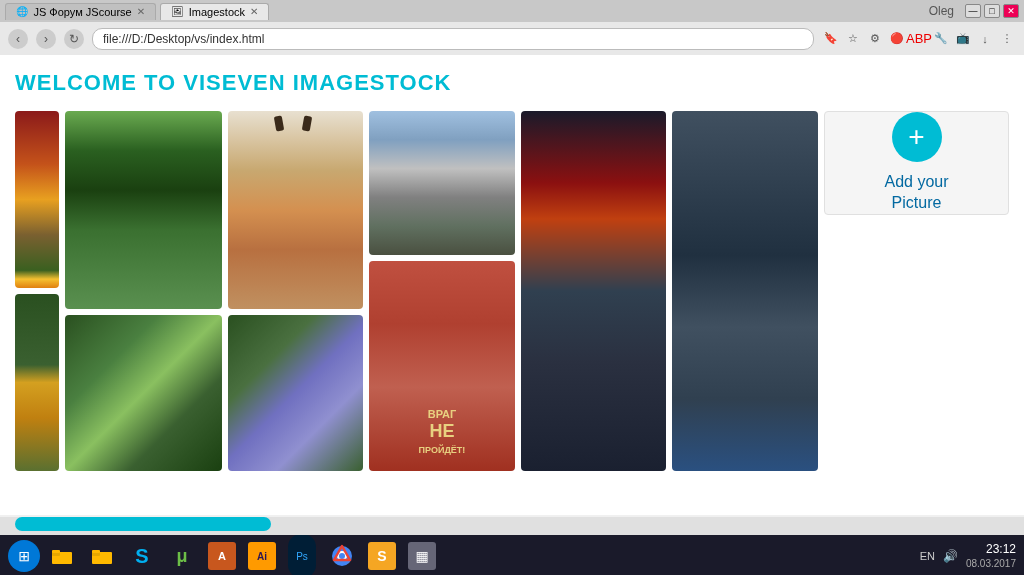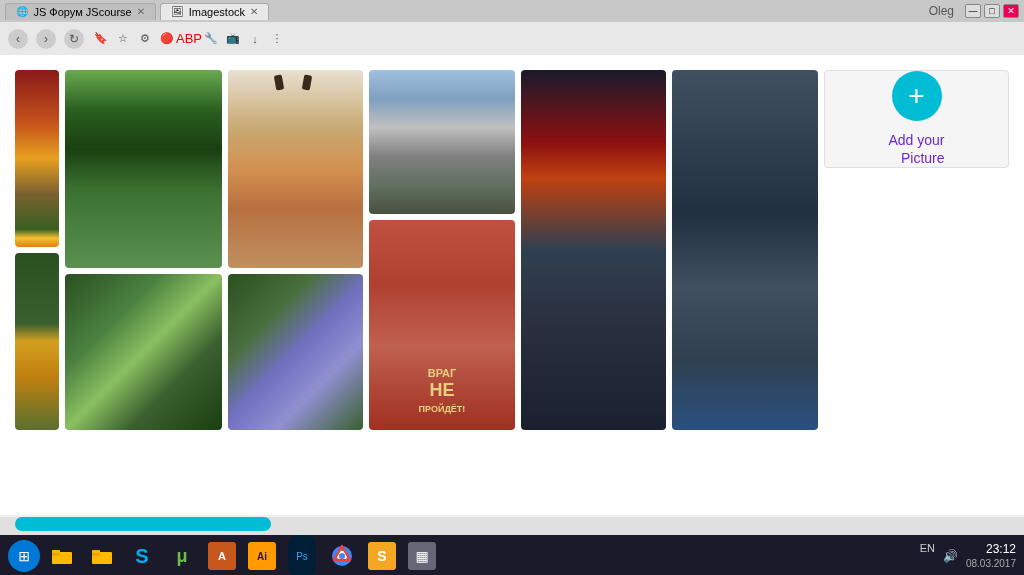--- a/index.html
+++ b/index.html
@@ -48,33 +48,33 @@
     .img-cat { background: linear-gradient(to bottom, #e8e0d0 0%, #c8a870 30%, #d49050 50%, #b87040 70%, #c09060 100%); }
     .img-bluebells { background: linear-gradient(135deg, #2a5020 0%, #4a7040 30%, #7070c0 50%, #9090d0 70%, #3a6030 100%); }
     .img-mountain { background: linear-gradient(to bottom, #a0c0e0 0%, #80a0c0 20%, #c0c0c0 40%, #808080 60%, #607060 80%, #4a5040 100%); }
     .img-cartoon { background: linear-gradient(to bottom, #c05040 0%, #b04030 30%, #c06050 60%, #a03020 100%); }
     .img-lake-dark { background: linear-gradient(to bottom, #1a1a2a 0%, #8b1010 20%, #c04010 30%, #304050 50%, #2a3040 70%, #1a2030 100%); }
     .img-lake-day { background: linear-gradient(to bottom, #405060 0%, #304050 20%, #203040 40%, #405060 60%, #304050 80%, #2a5080 100%); }
 
     
     .add-picture-box { width: 185px; background: #f5f5f5; border-radius: 4px; display: flex; flex-direction: column; align-items: center; justify-content: center; gap: 10px; cursor: pointer; border: 1px solid #e0e0e0; }
     .add-circle { width: 50px; height: 50px; background: #00bcd4; border-radius: 50%; display: flex; align-items: center; justify-content: center; color: white; font-size: 28px; font-weight: 300; }
-    .add-label { color: #6d28d9; font-size: 14px; text-align: right; line-height: 1.3; }
+    .add-label { color: #0369a1; font-size: 16px; text-align: center; line-height: 1.3; }
 
     
     .scrollbar-container { height: 18px; background: #e0e0e0; position: relative; margin: 0; }
     .scrollbar-thumb { height: 14px; margin-top: 2px; background: #00bcd4; width: 25%; margin-left: 15px; border-radius: 7px; }
 
     
     .taskbar { background: #1a1a2a; height: 42px; display: flex; align-items: center; padding: 0 8px; gap: 4px; }
     .taskbar-start { width: 32px; height: 32px; background: #0078d7; border-radius: 50%; display: flex; align-items: center; justify-content: center; color: white; font-size: 14px; cursor: pointer; }
     .taskbar-icon { width: 36px; height: 36px; display: flex; align-items: center; justify-content: center; border-radius: 4px; cursor: pointer; font-size: 18px; }
     .t-skype { color: #00AFF0; }
 
-    .taskbar-right { margin-left: auto; display: flex; gap: 8px; color: white; font-size: 11px; }
+    .taskbar-right { margin-left: auto; display: flex; align-items: center; gap: 8px; color: white; font-size: 11px; }
     .taskbar-lang { color: #ccc; }
     .taskbar-time { text-align: right; line-height: 1.3; }
     .taskbar-time .time { font-size: 12px; }
     .taskbar-time .date { font-size: 10px; color: #aaa; }
 
     
     .img-overlay { position: absolute; inset: 0; display: flex; align-items: flex-end; justify-content: center; padding: 15px; }
     .cartoon-text { color: #e8d080; font-weight: bold; font-size: 11px; text-align: center; line-height: 1.2; }
   </style>
 </head>
@@ -96,35 +96,39 @@
       <span style="font-size:12px;color:#555;margin-right:8px;">Oleg</span>
       <div class="win-btn">—</div>
       <div class="win-btn">□</div>
       <div class="win-btn close">✕</div>
     </div>
   </div>
   <div class="address-bar">
     <button class="nav-btn">‹</button>
     <button class="nav-btn">›</button>
     <button class="nav-btn">↻</button>
+    <input class="address-input" type="text" value="file:///D:/Desktop/vs/index.html" style="">
     <div class="toolbar-icons">
       <div class="toolbar-icon">🔖</div>
       <div class="toolbar-icon">☆</div>
       <div class="toolbar-icon">⚙</div>
       <div class="toolbar-icon" style="color:#e00;">🔴</div>
       <div class="toolbar-icon" style="font-size:13px;color:#e00;">ABP</div>
       <div class="toolbar-icon">🔧</div>
       <div class="toolbar-icon">📺</div>
       <div class="toolbar-icon">↓</div>
       <div class="toolbar-icon">⋮</div>
     </div>
   </div>
 </div>
 
 <div class="page-content">
+  <div class="page-title">
+    <span>WELCOME TO VISEVEN </span><span style="color:#00bcd4;">IMAGESTOCK</span>
+  </div>
 
   <div class="image-grid">
 
     <div class="col col-1">
       <div class="img-placeholder img-sunset-tall" style="flex:1;"></div>
       <div class="img-placeholder img-sunflower" style="flex:1;"></div>
     </div>
 
     <div class="col col-2">
       <div class="img-placeholder img-forest-tall" style="flex: 0 0 55%;"></div>

